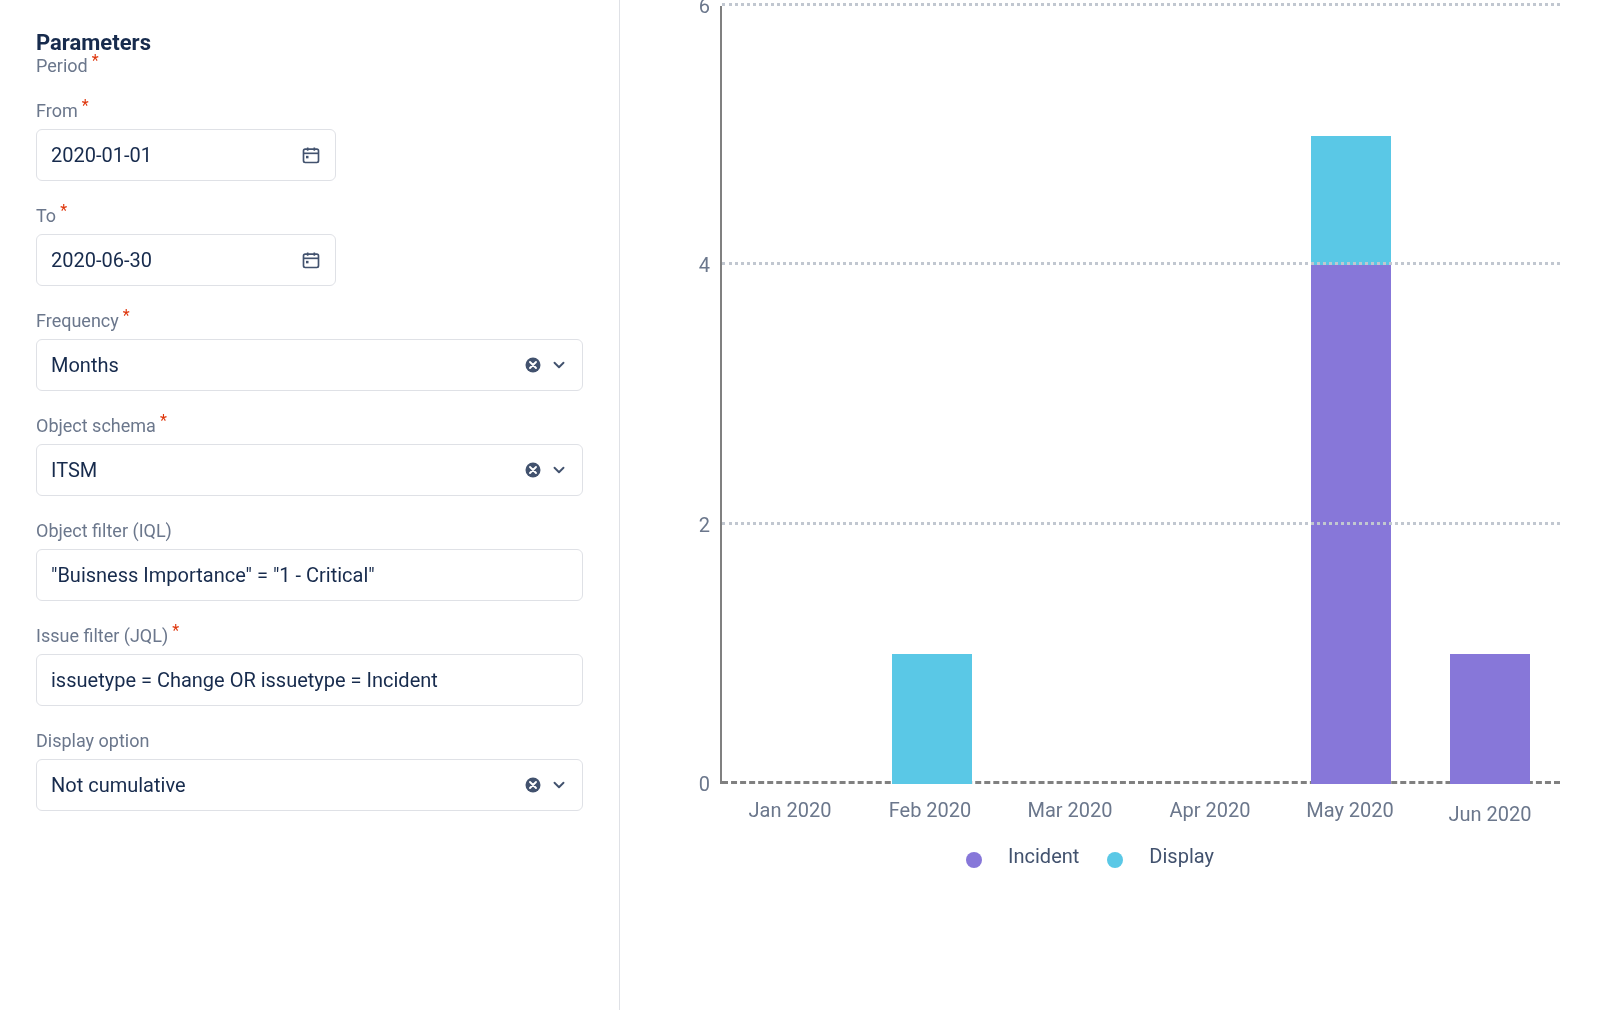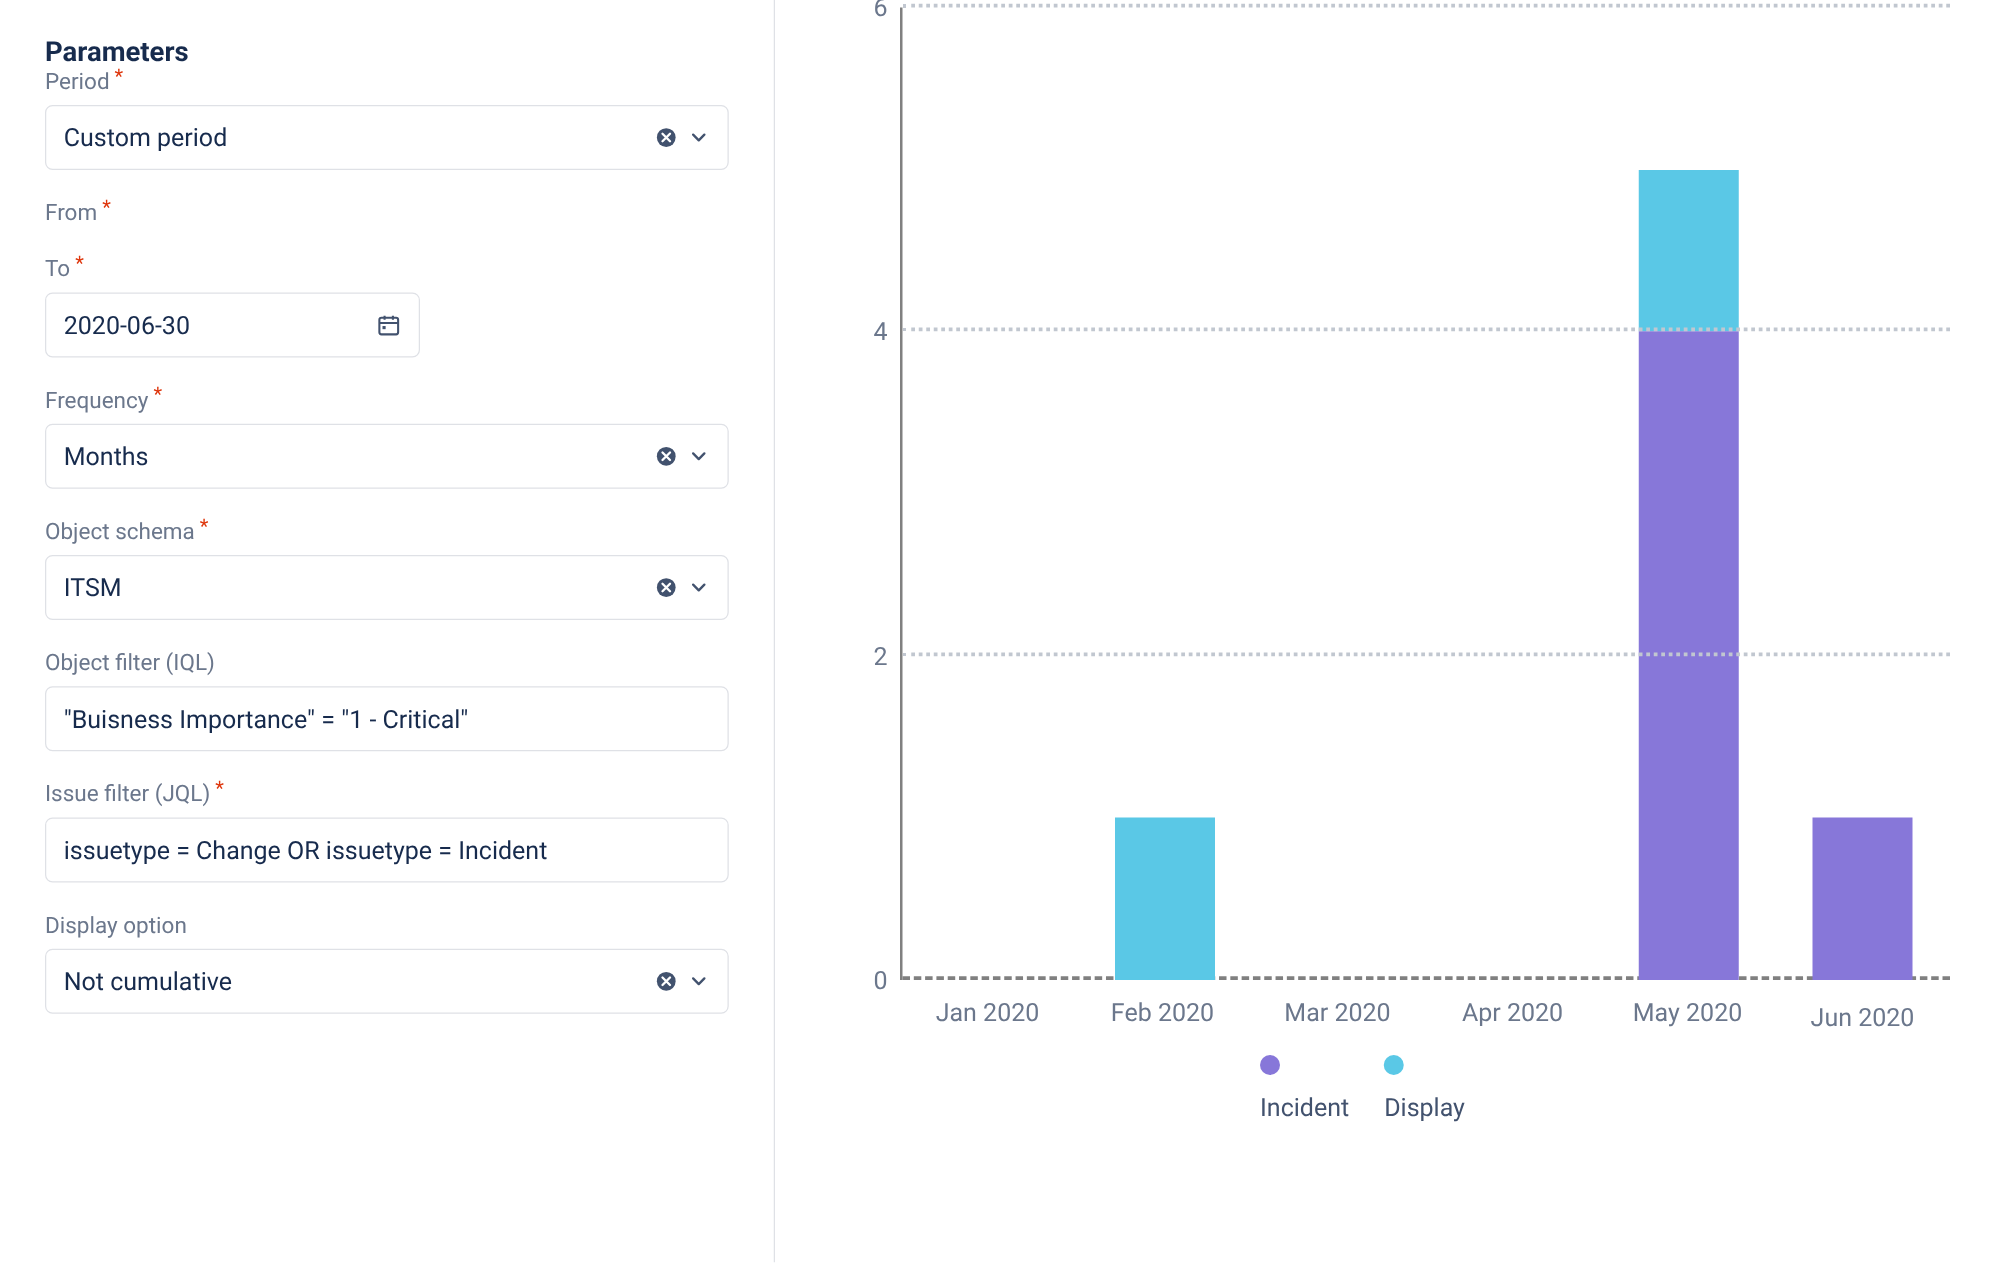--- a/index.html
+++ b/index.html
@@ -34,58 +34,53 @@
   .xtick { position: absolute; font-size: 20px; color: #6B778C; transform: translateX(-50%); white-space: nowrap; }
 
   .bars { position: absolute; left: 0; right: 0; top: 0; bottom: 0; display: flex; }
   .bar-slot { flex: 1 1 0; position: relative; }
   .bar-stack { position: absolute; bottom: 0; left: 50%; transform: translateX(-50%); width: 80px; display: flex; flex-direction: column-reverse; }
   .seg { width: 100%; }
   .c-incident { background: #8777D9; }
   .c-change   { background: #5AC8E6; }
 
   .legend { position: absolute; left: 0; right: 0; display: flex; justify-content: center; gap: 28px; font-size: 20px; color: #42526E; }
-  .legend-item { display: flex; align-items: flex-start; gap: 14px; flex-direction: column; }
+  .legend-item { display: flex; align-items: flex-end; gap: 26px; }
   .swatch { width: 16px; height: 16px; border-radius: 50%; }
 </style>
 </head>
 <body>
 
 <div class="app">
 
   <aside class="sidebar">
     <h2 class="section-title">Parameters</h2>
 
     <div class="field">
       <div class="field-label">
         <span>Period</span>
         <span class="req">*</span>
       </div>
-      <div class="control">
-        <span class="control-label">Custom period</span>
-        <span class="control-icons">
-          <span class="icon">
-            <svg width="18" height="18" viewBox="0 0 24 24">
-                <circle cx="12" cy="12" r="10" fill="#42526E"></circle>
-                <path d="M8 8 L16 16 M16 8 L8 16" stroke="#fff" stroke-width="2.5" stroke-linecap="round"></path>
-              </svg>
-          </span>
-          <span class="icon">
-            <svg width="18" height="18" viewBox="0 0 24 24">
-                <path d="M6 9 L12 15 L18 9" fill="none" stroke="#42526E" stroke-width="2.5" stroke-linecap="round" stroke-linejoin="round"></path>
-              </svg>
-          </span>
-        </span>
-      </div>
     </div>
 
     <div class="field">
       <div class="field-label">
         <span>From</span>
         <span class="req">*</span>
+      </div>
+      <div class="control date">
+        <span class="control-label">2020-01-01</span>
+        <span class="icon">
+          <svg width="20" height="20" viewBox="0 0 24 24" fill="none" stroke="#42526E" stroke-width="2">
+              <rect x="3" y="5" width="18" height="16" rx="2"></rect>
+              <path d="M3 10 H21"></path>
+              <path d="M8 3 V7 M16 3 V7"></path>
+              <rect x="6" y="13" width="3" height="3" fill="#42526E" stroke="none"></rect>
+            </svg>
+        </span>
       </div>
     </div>
 
     <div class="field">
       <div class="field-label">
         <span>To</span>
         <span class="req">*</span>
       </div>
       <div class="control date">
         <span class="control-label">2020-06-30</span>

